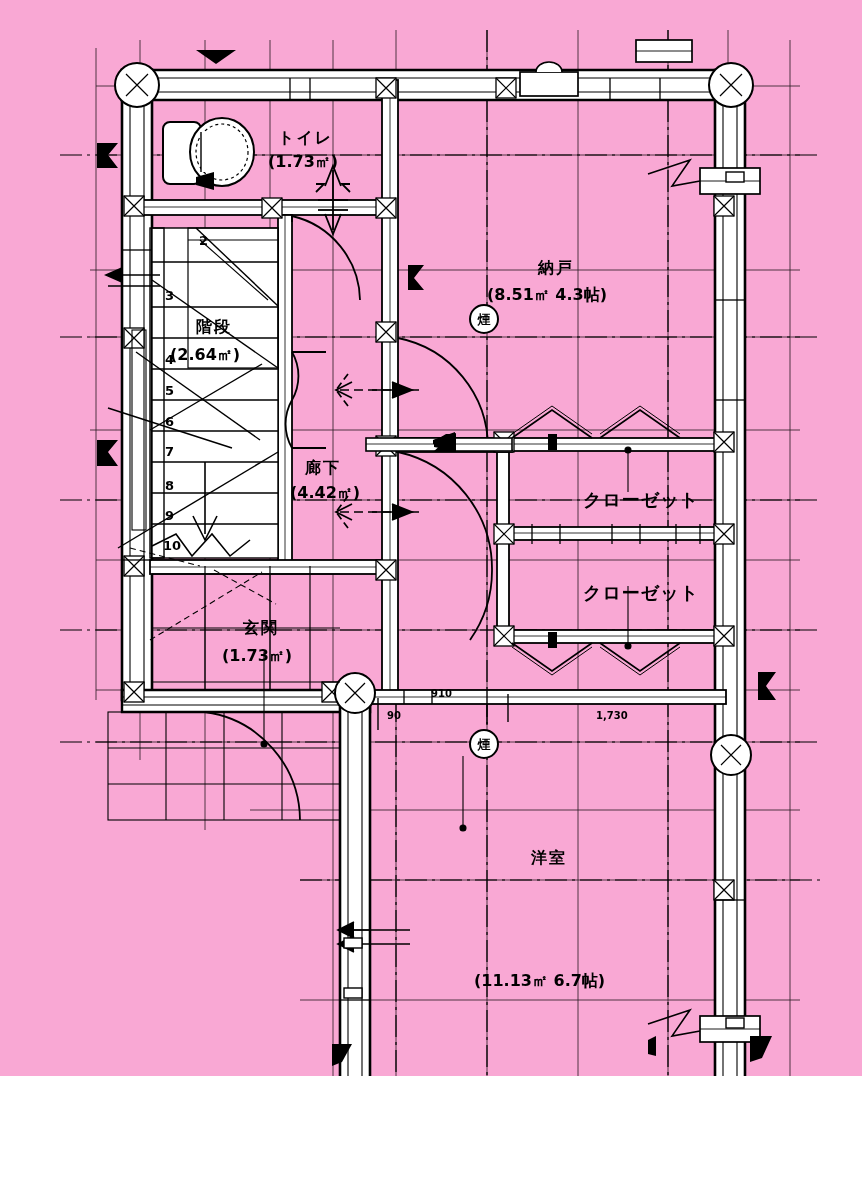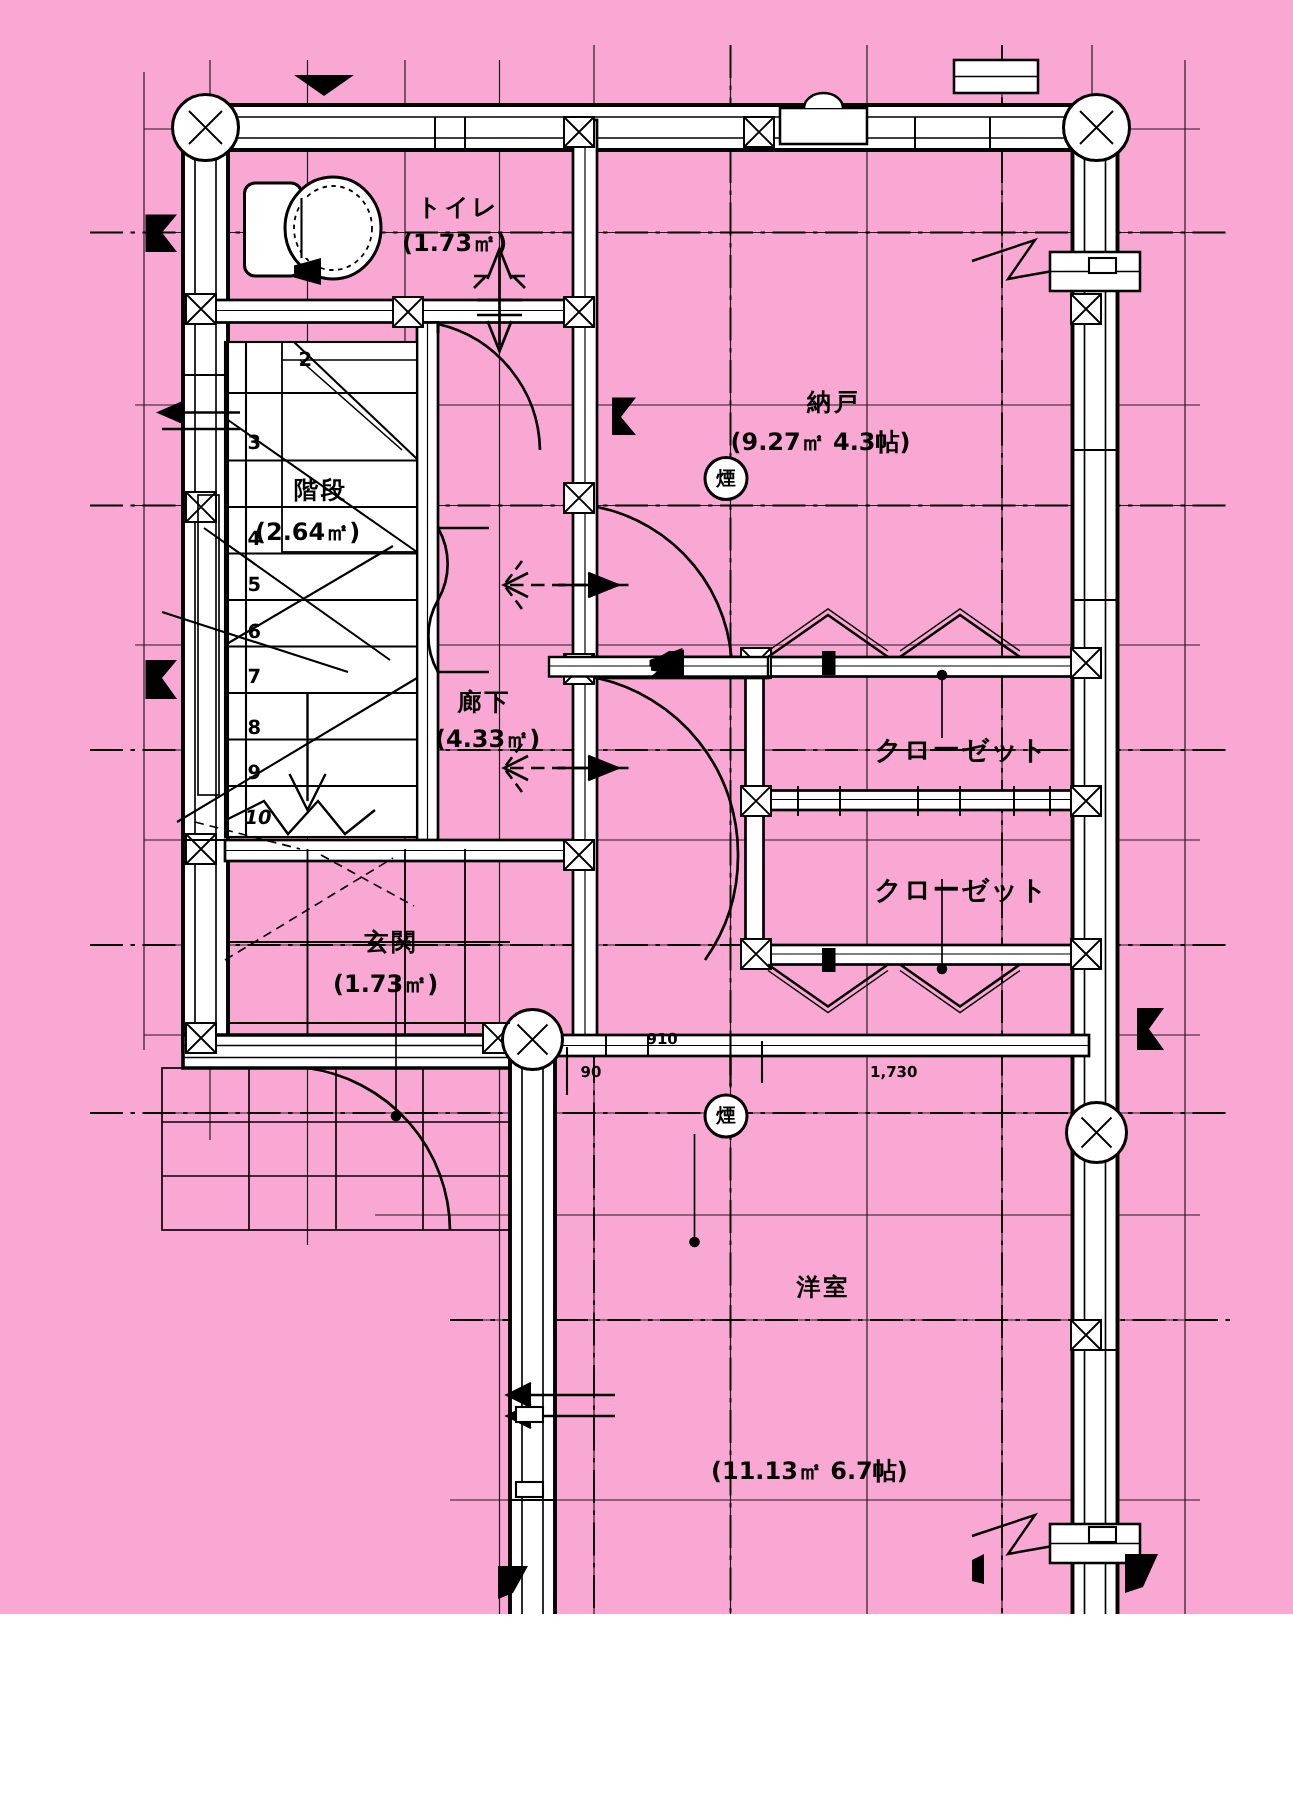--- a/index.html
+++ b/index.html
@@ -436,47 +436,47 @@
     <rect x="726" y="1018" width="18" height="10"></rect>
     <rect x="344" y="938" width="18" height="10"></rect>
     <rect x="344" y="988" width="18" height="10"></rect>
   </g>
 </svg>
 
 <div class="lbl rm-name" style="left:278px;top:128px;">トイレ</div>
 <div class="lbl rm-area" style="left:268px;top:152px;">(1.73㎡)</div>
 
 <div class="lbl rm-name" style="left:538px;top:258px;">納戸</div>
-<div class="lbl rm-area" style="left:487px;top:285px;">(9.27㎡ 4.3帖)</div>
+<div class="lbl rm-area" style="left:487px;top:285px;">(8.51㎡ 4.3帖)</div>
 
 <div class="lbl rm-name" style="left:196px;top:317px;">階段</div>
 <div class="lbl rm-area" style="left:170px;top:345px;">(2.64㎡)</div>
 
 <div class="lbl rm-name" style="left:305px;top:458px;">廊下</div>
-<div class="lbl rm-area" style="left:290px;top:483px;">(4.33㎡)</div>
+<div class="lbl rm-area" style="left:290px;top:483px;">(4.42㎡)</div>
 
 <div class="lbl rm-name" style="left:243px;top:618px;">玄関</div>
 <div class="lbl rm-area" style="left:222px;top:646px;">(1.73㎡)</div>
 
 <div class="lbl rm-name" style="left:531px;top:848px;">洋室</div>
 <div class="lbl rm-area" style="left:474px;top:927px;margin-top:44px;">(11.13㎡ 6.7帖)</div>
 
 <div class="lbl kata" style="left:583px;top:488px;">クローゼット</div>
 <div class="lbl kata" style="left:583px;top:581px;">クローゼット</div>
 
 <div class="lbl dim" style="left:387px;top:710px;">90</div>
 <div class="lbl dim" style="left:431px;top:688px;">910</div>
-<div class="lbl dim" style="left:580px;top:710px;">1,730</div>
+<div class="lbl dim" style="left:596px;top:710px;">1,730</div>
 
 <div class="lbl stepnum" style="left:199px;top:233px;">2</div>
 <div class="lbl stepnum" style="left:165px;top:288px;">3</div>
 <div class="lbl stepnum" style="left:165px;top:352px;">4</div>
 <div class="lbl stepnum" style="left:165px;top:383px;">5</div>
 <div class="lbl stepnum" style="left:165px;top:414px;">6</div>
 <div class="lbl stepnum" style="left:165px;top:444px;">7</div>
 <div class="lbl stepnum" style="left:165px;top:478px;">8</div>
 <div class="lbl stepnum" style="left:165px;top:508px;">9</div>
-<div class="lbl stepnum" style="left:163px;top:538px;font-style:italic;">10</div>
+<div class="lbl stepnum" style="left:163px;top:538px;">10</div>
 
 <div class="det" style="left:469px;top:304px;">煙</div>
 <div class="det" style="left:469px;top:729px;">煙</div>
 
 </div>
 
 </body></html>

